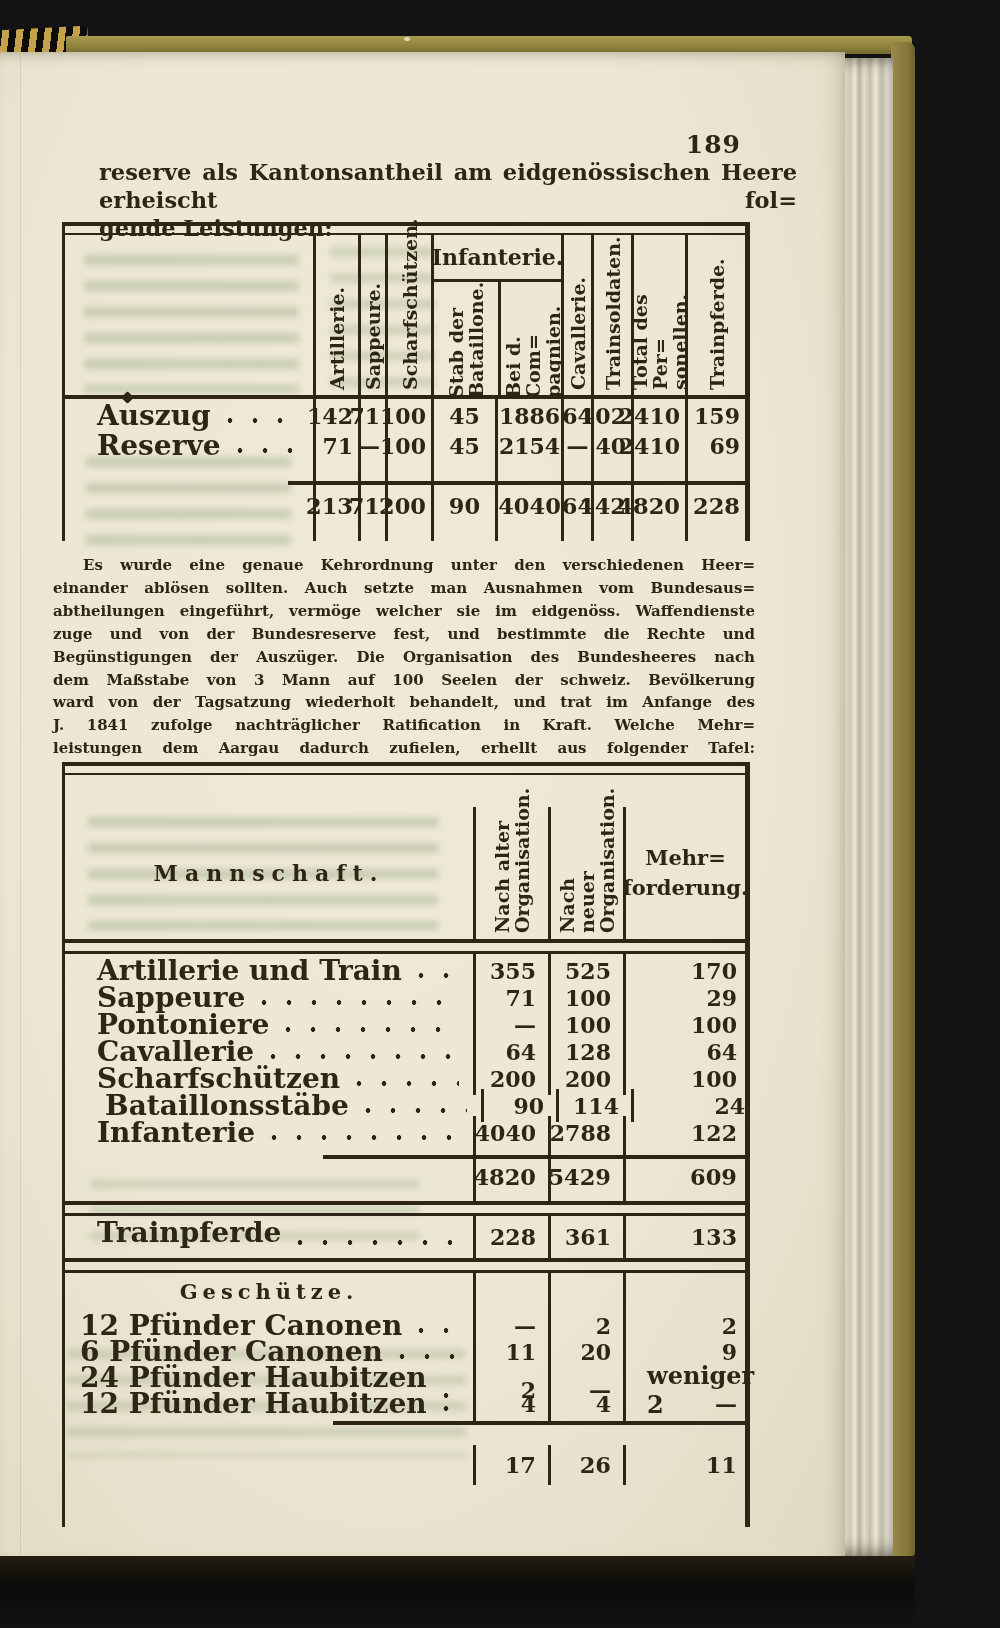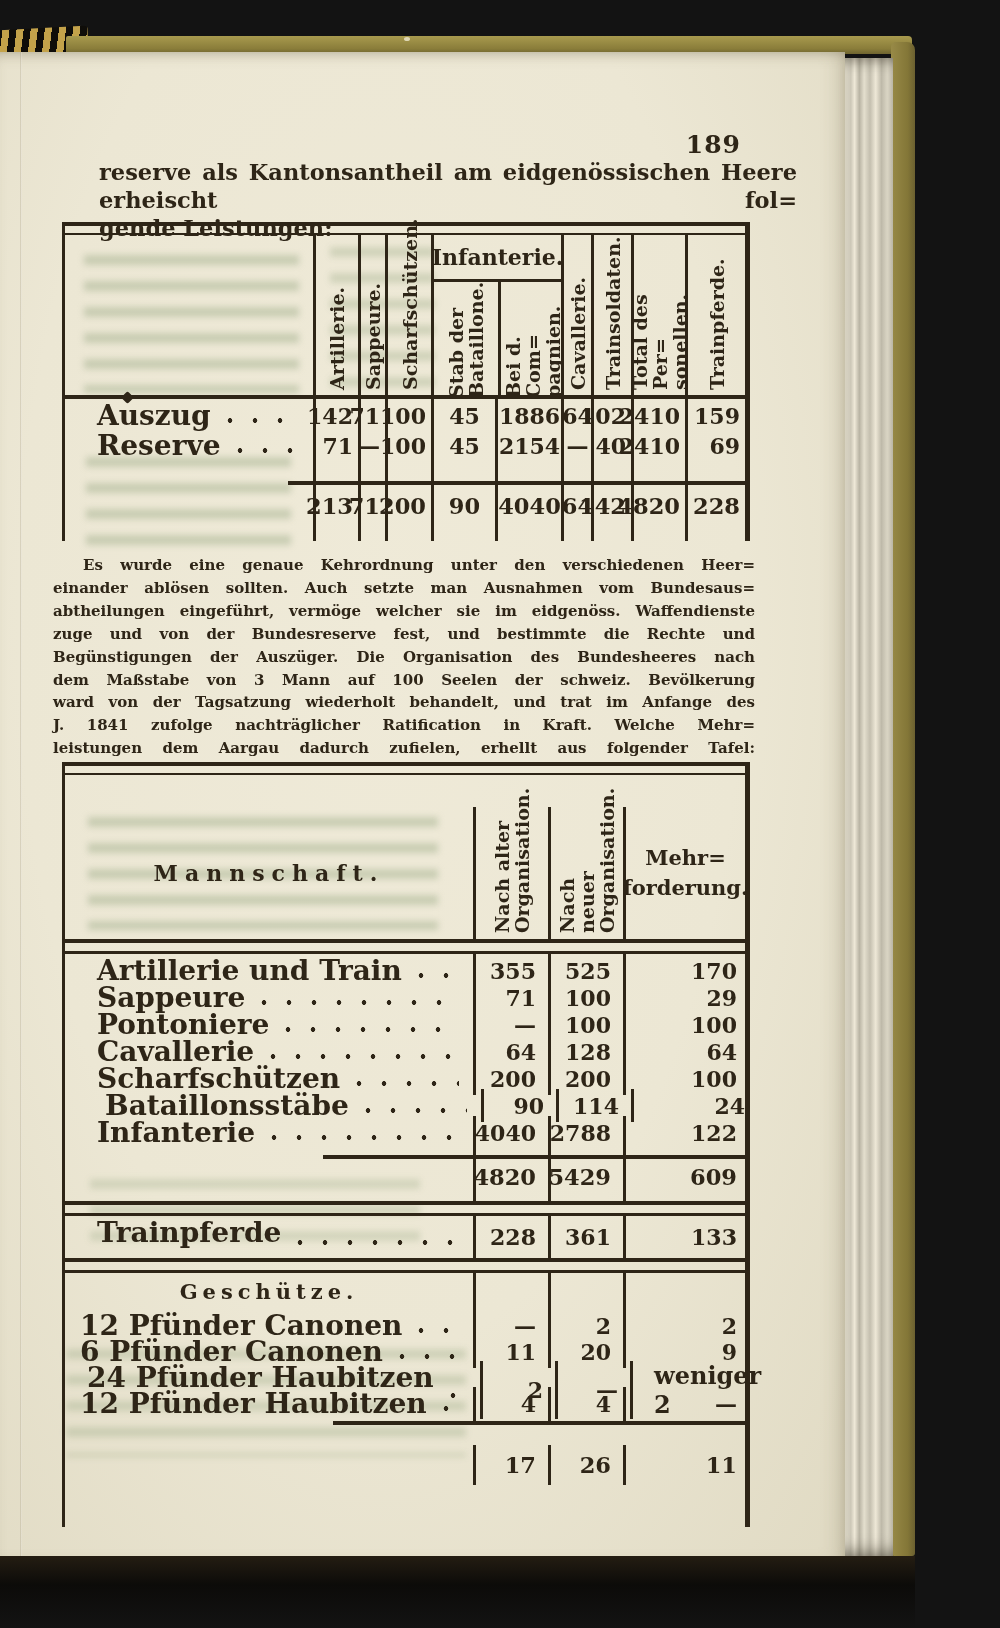--- a/index.html
+++ b/index.html
@@ -386,21 +386,21 @@
       </div>
       <div class="t2grid" style="height:26px;">
         <div class="lblcell g">
             <span class="lbl">6 Pfünder Canonen</span>
             <span class="leader"></span>
           </div>
         <div class="cell num pr12 bl">11</div>
         <div class="cell num pr12 bl">20</div>
         <div class="cell num pr8 bl">9</div>
       </div>
-      <div class="t2grid" style="height:26px;margin-left:7px;">
+      <div class="t2grid" style="height:26px;">
         <div class="lblcell g">
             <span class="lbl">24 Pfünder Haubitzen</span>
             <span class="leader"></span>
           </div>
         <div class="cell num pr12 bl">2</div>
         <div class="cell num pr12 bl">—</div>
         <div class="cell num tleft bl">weniger 2</div>
       </div>
       <div class="t2grid" style="height:26px;">
         <div class="lblcell g">

